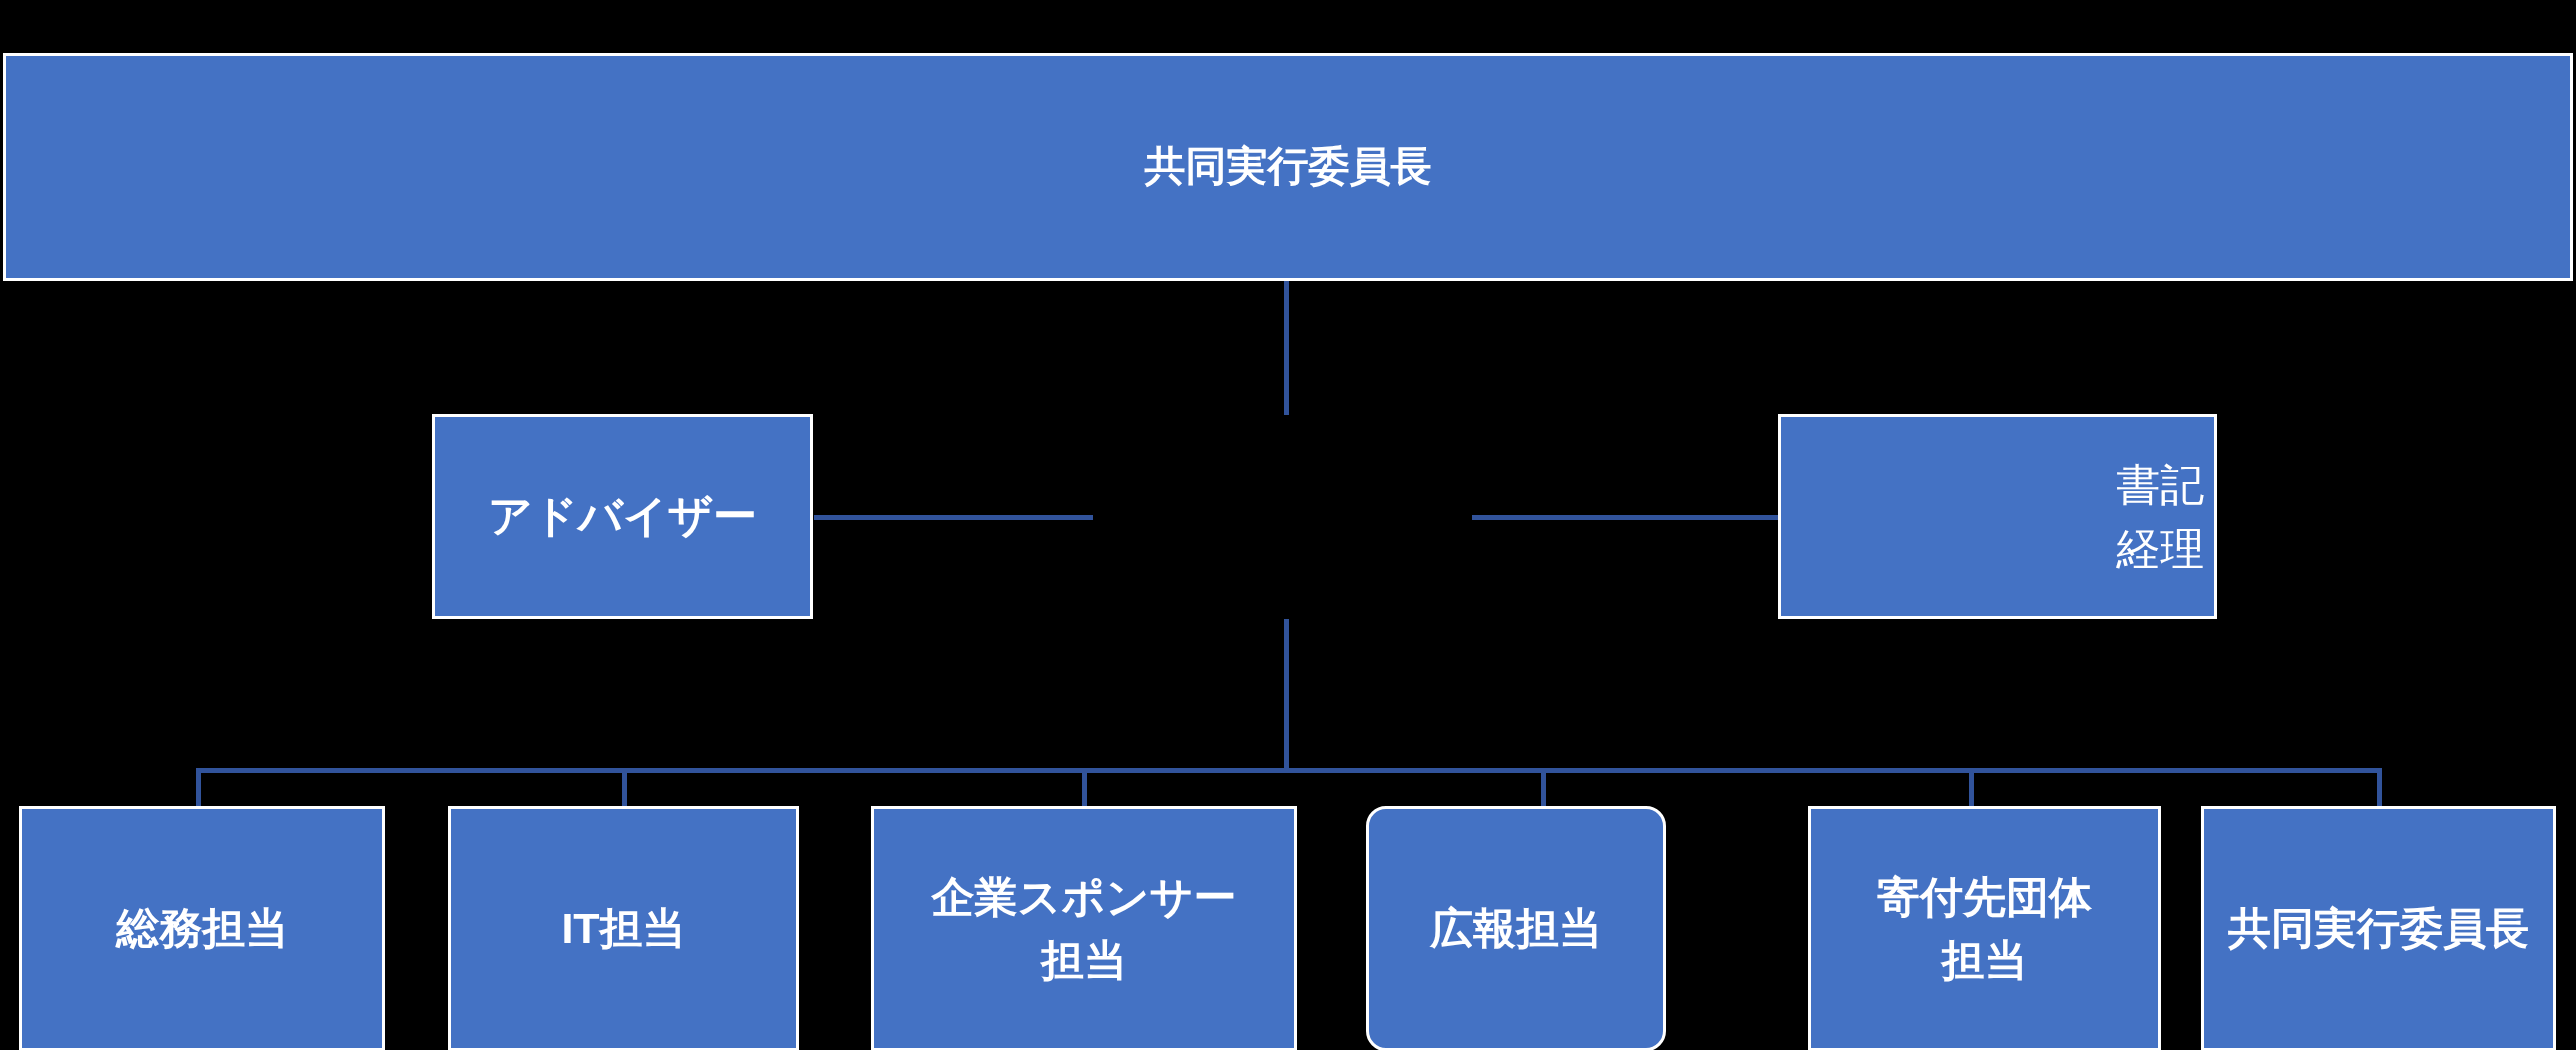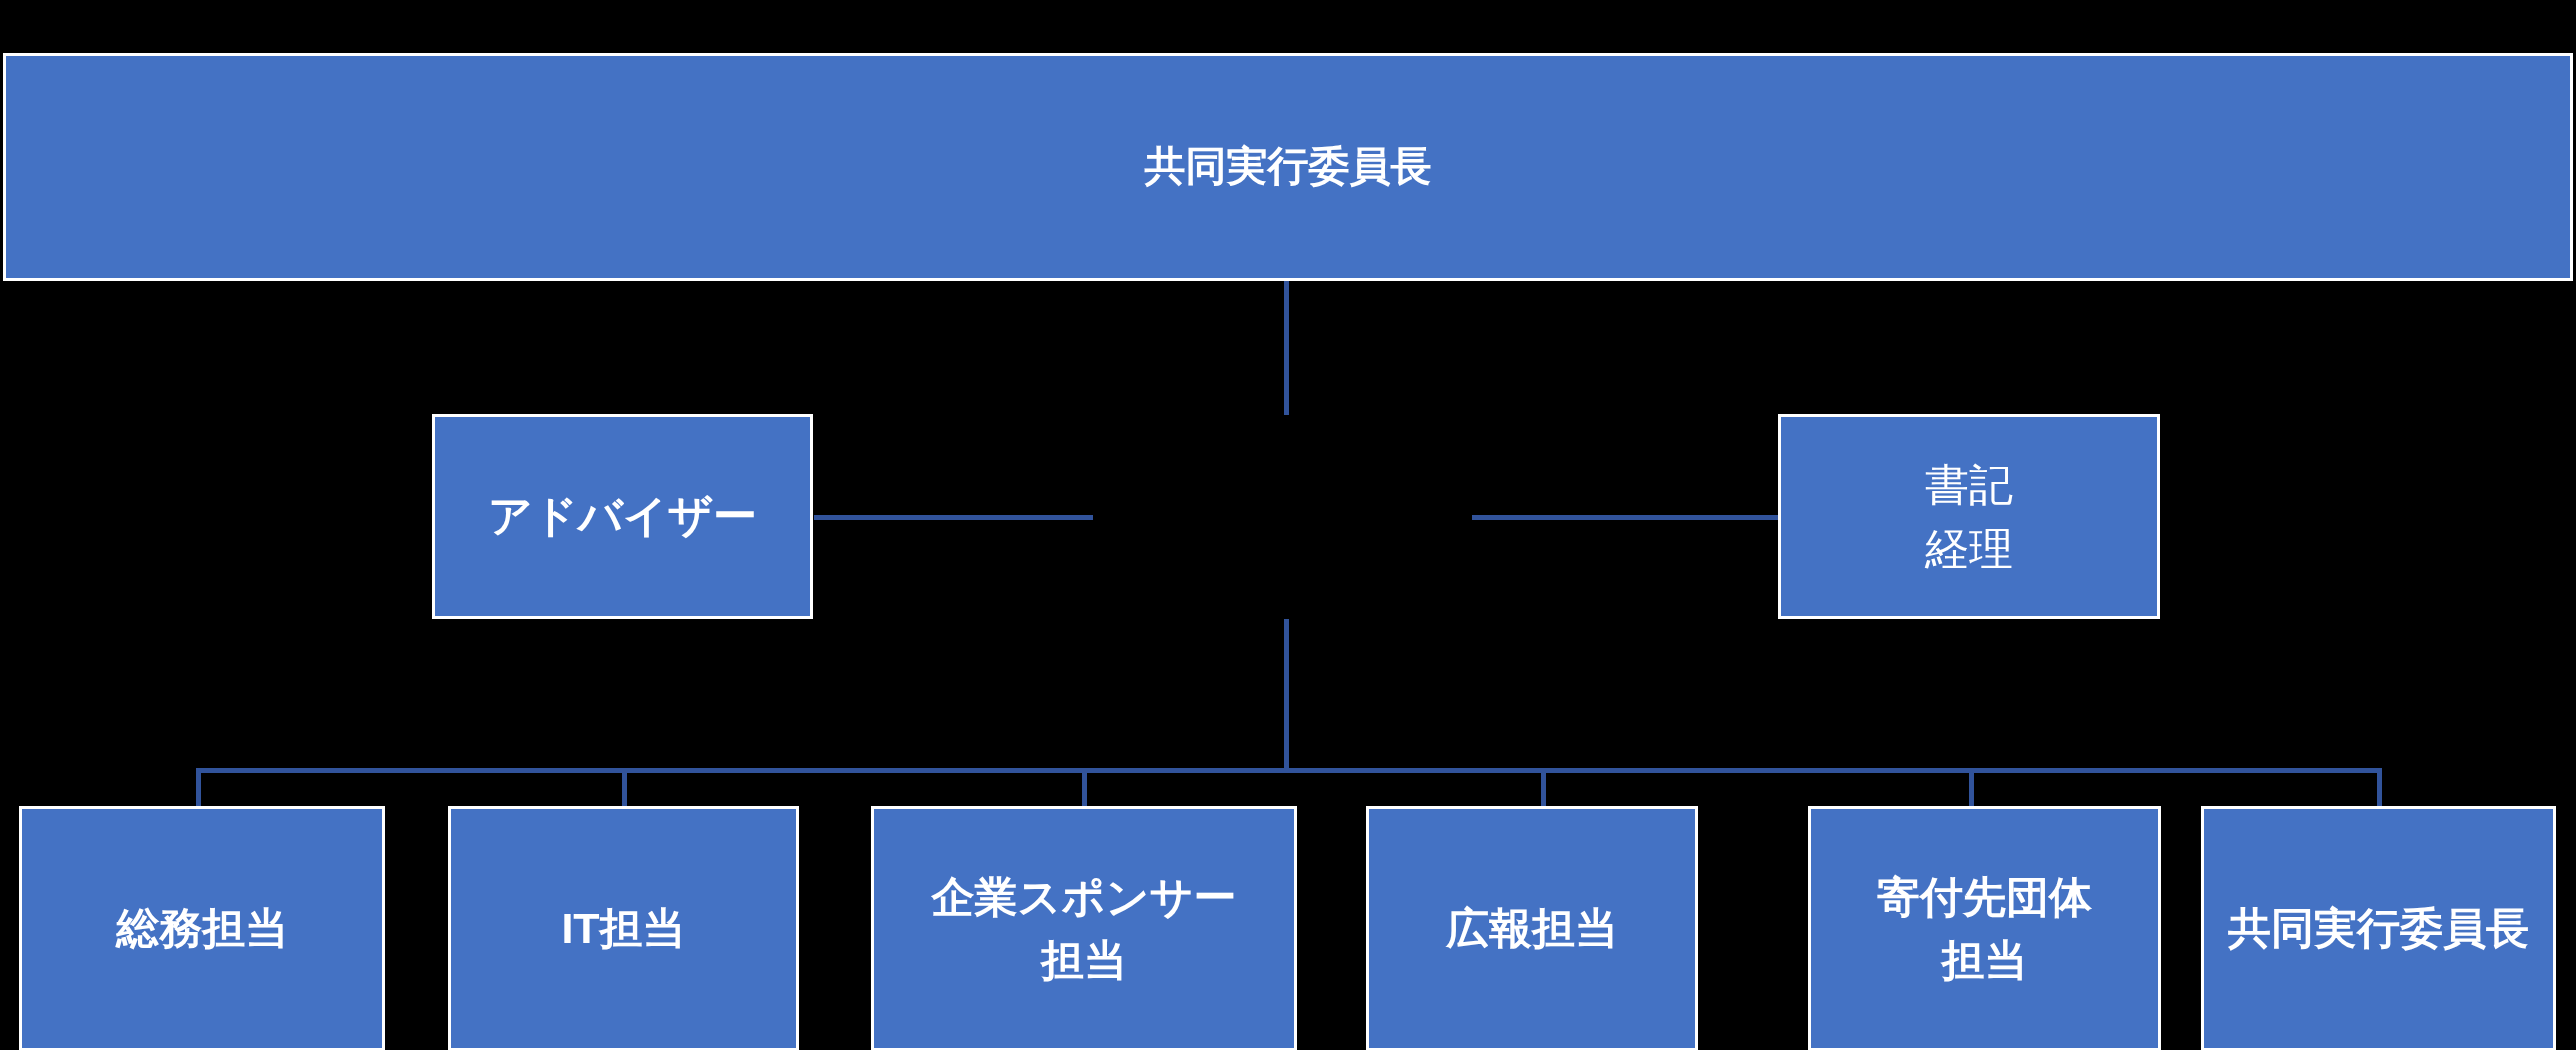--- a/index.html
+++ b/index.html
@@ -51,33 +51,33 @@
   }
 
   
   .node-mid {
     height: 205px;
     font-size: 44px;
     font-weight: 700;
   }
   #node-advisor { left: 432px;  top: 414px; width: 381px; font-family: Liberation Serif, serif; }
   #node-risk    { left: 1091px; top: 414px; width: 382px; }
-  #node-clerk   { left: 1778px; top: 414px; width: 382px; font-weight: 400; }
+  #node-clerk   { left: 1778px; top: 414px; width: 439px; font-weight: 400; text-align: right; }
 
   
   .node-leaf {
     top: 806px;
     height: 245px;
     font-size: 43px;
     font-weight: 700;
   }
   #node-general   { left: 19.3px;   width: 366px; }
   #node-it        { left: 448px;  width: 351px; align-items: center; }
   #node-sponsor   { left: 871px;  width: 426px; justify-content: flex-end; }
-  #node-pr        { left: 1366px; width: 332px; }
+  #node-pr        { left: 1366px; width: 300px; border-radius: 20px; }
   #node-donation  { left: 1794px; width: 353px; margin-left: 14px; }
   #node-partner   { left: 2201px; width: 355px; }
 
   
   .conn {
     position: absolute;
     background: #31539B;
   }
   .conn-v { width: 4.8px; }
   .conn-h { height: 4.8px; }

